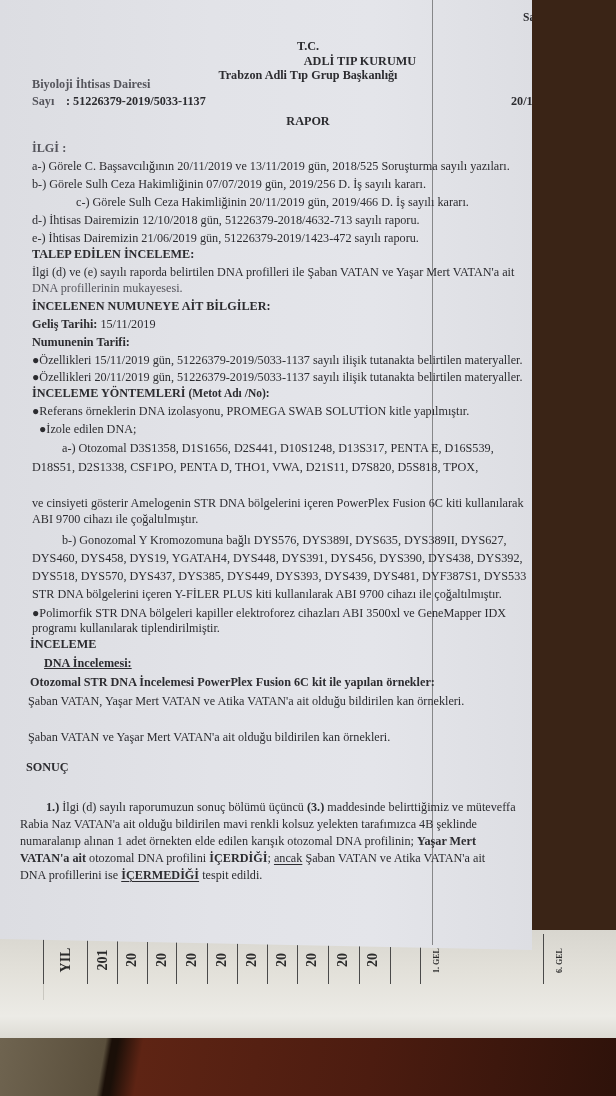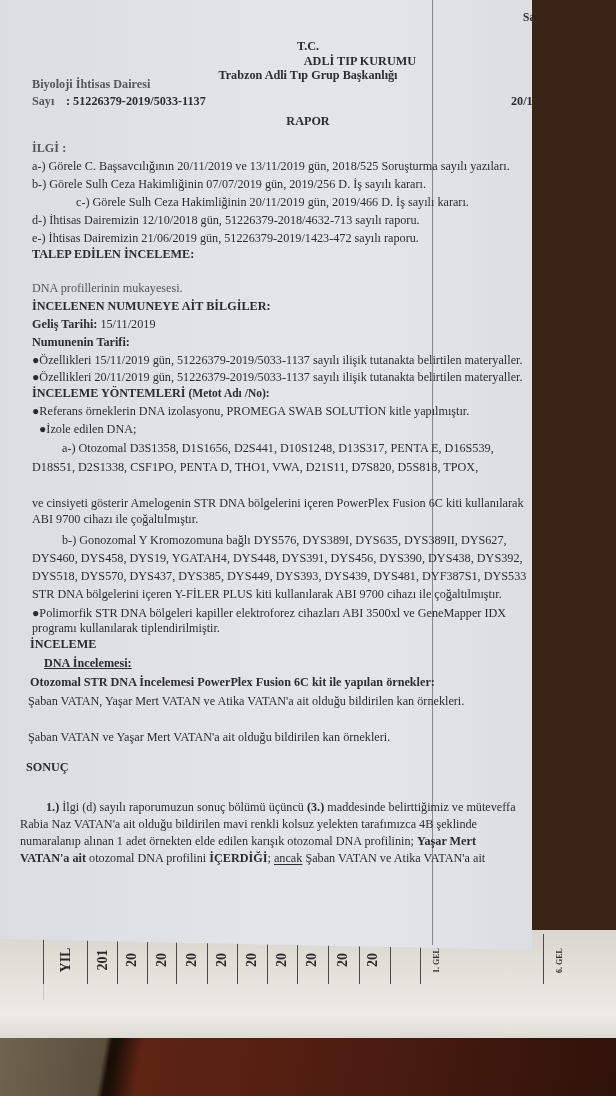--- a/index.html
+++ b/index.html
@@ -127,20 +127,21 @@
   <div class="t b c" style="left:200px;top:114px;width:216px;">RAPOR</div>
 
   <div class="t b light" style="left:32px;top:141px;">İLGİ :</div>
   <div class="t" style="left:32px;top:159px;">a-) Görele C. Başsavcılığının 20/11/2019 ve 13/11/2019 gün, 2018/525 Soruşturma sayılı yazıları.</div>
   <div class="t" style="left:32px;top:177px;">b-) Görele Sulh Ceza Hakimliğinin 07/07/2019 gün, 2019/256 D. İş sayılı kararı.</div>
   <div class="t" style="left:32px;top:195px;margin-left:44px;">c-) Görele Sulh Ceza Hakimliğinin 20/11/2019 gün, 2019/466 D. İş sayılı kararı.</div>
   <div class="t" style="left:32px;top:213px;">d-) İhtisas Dairemizin 12/10/2018 gün, 51226379-2018/4632-713 sayılı raporu.</div>
   <div class="t" style="left:32px;top:231px;">e-) İhtisas Dairemizin 21/06/2019 gün, 51226379-2019/1423-472 sayılı raporu.</div>
 
   <div class="t b" style="left:32px;top:247px;">TALEP EDİLEN İNCELEME:</div>
+  <div class="t" style="left:32px;top:265px;">İlgi (d) ve (e) sayılı raporda belirtilen DNA profilleri ile Şaban VATAN ve Yaşar Mert VATAN'a ait</div>
   <div class="t light" style="left:32px;top:281px;">DNA profillerinin mukayesesi.</div>
 
   <div class="t b" style="left:32px;top:299px;">İNCELENEN  NUMUNEYE AİT BİLGİLER:</div>
   <div class="t" style="left:32px;top:317px;">
     <span class="b">Geliş Tarihi:</span><span> 15/11/2019</span>
   </div>
   <div class="t b" style="left:32px;top:335px;">Numunenin Tarifi:</div>
   <div class="t" style="left:32px;top:353px;">●Özellikleri 15/11/2019 gün, 51226379-2019/5033-1137 sayılı ilişik tutanakta belirtilen materyaller.</div>
   <div class="t" style="left:32px;top:370px;">●Özellikleri 20/11/2019 gün, 51226379-2019/5033-1137 sayılı ilişik tutanakta belirtilen materyaller.</div>
 
@@ -170,13 +171,16 @@
   <div class="t" style="left:20px;top:800px;margin-left:26px;">
     <span class="b">1.)</span><span> İlgi  (d)  sayılı  raporumuzun  sonuç  bölümü  üçüncü  </span><span class="b">(3.)</span><span>  maddesinde  belirttiğimiz  ve  müteveffa</span>
   </div>
   <div class="t" style="left:20px;top:817px;">Rabia  Naz  VATAN'a  ait  olduğu  bildirilen  mavi  renkli  kolsuz  yelekten  tarafımızca  4B  şeklinde</div>
   <div class="t" style="left:20px;top:834px;">
     <span>numaralanıp  alınan  1  adet  örnekten  elde  edilen  karışık  otozomal  DNA  profilinin;  </span><span class="b">Yaşar  Mert</span>
   </div>
   <div class="t" style="left:20px;top:851px;">
     <span class="b">VATAN'a ait</span><span> otozomal DNA profilini </span><span class="b">İÇERDİĞİ</span><span>; </span><span class="u">ancak</span><span> Şaban  VATAN  ve  Atika  VATAN'a  ait</span>
   </div>
+  <div class="t" style="left:20px;top:868px;">
+    <span>DNA profillerini ise </span><span class="b u">İÇERMEDİĞİ</span><span> tespit edildi.</span>
+  </div>
 </div>
 
 </body></html>

